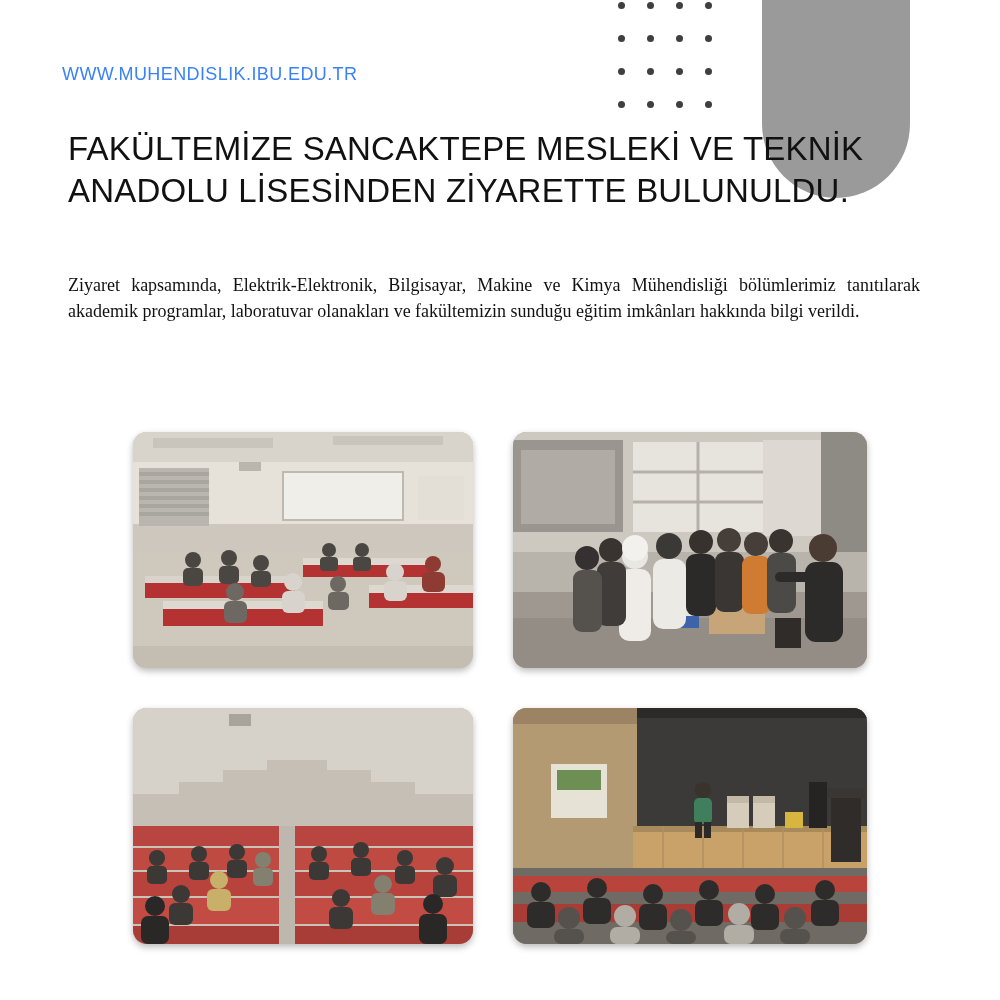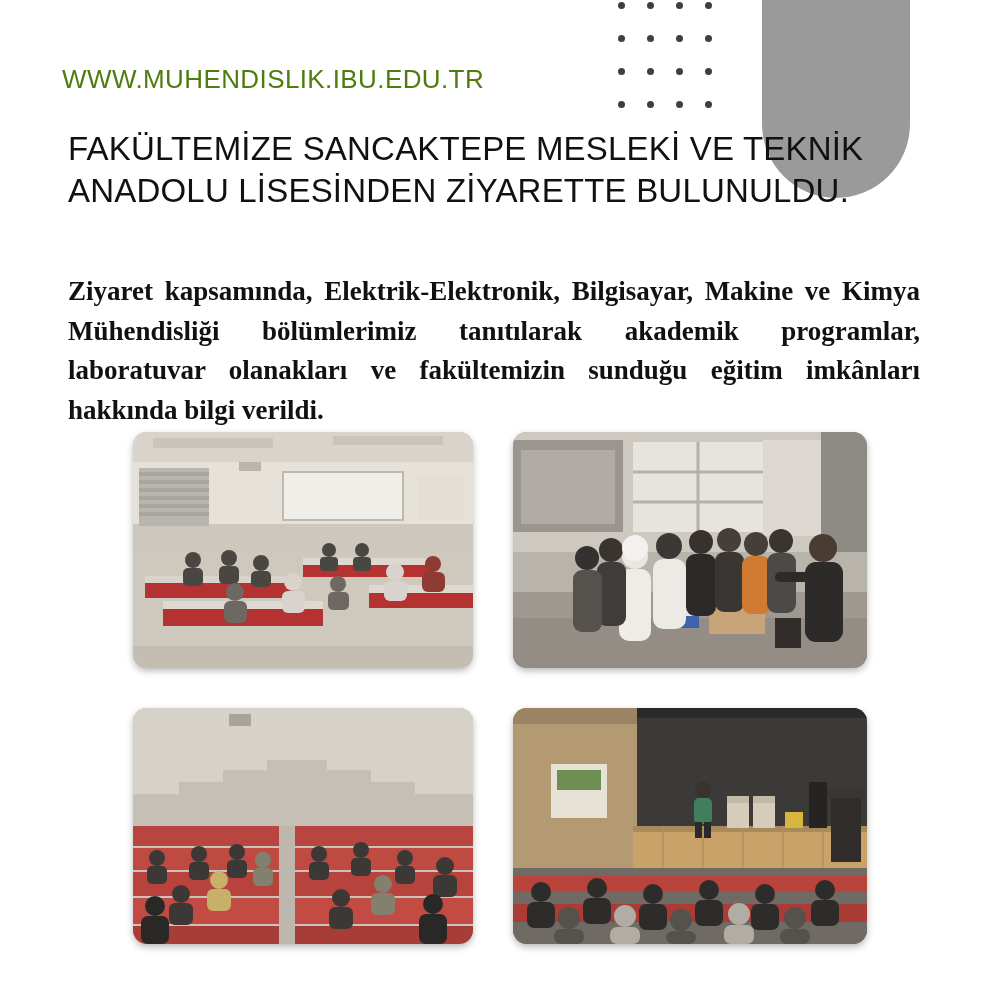--- a/index.html
+++ b/index.html
@@ -39,23 +39,23 @@
     height: 7px;
     border-radius: 50%;
     background: #3f3f3f;
   }
 
   
   .url-line {
     position: absolute;
     top: 64px;
     left: 62px;
-    font-size: 26px;
+    font-size: 18px;
     letter-spacing: 0.4px;
-    color: #4d7c0f;
+    color: #3b82f6;
     font-weight: 400;
   }
 
   .headline {
     position: absolute;
     top: 128px;
     left: 68px;
     width: 800px;
     font-size: 33px;
     line-height: 1.28;
@@ -64,23 +64,23 @@
     letter-spacing: 0.2px;
     text-transform: uppercase;
   }
 
   .body-copy {
     position: absolute;
     top: 272px;
     left: 68px;
     width: 852px;
     font-family: "Liberation Serif", serif;
-    font-size: 27px;
+    font-size: 18px;
     line-height: 1.47;
-    font-weight: bold;
+    font-weight: normal;
     color: #111111;
     text-align: justify;
   }
 
   
   .photo-grid {
     position: absolute;
     top: 432px;
     left: 133px;
     width: 734px;

